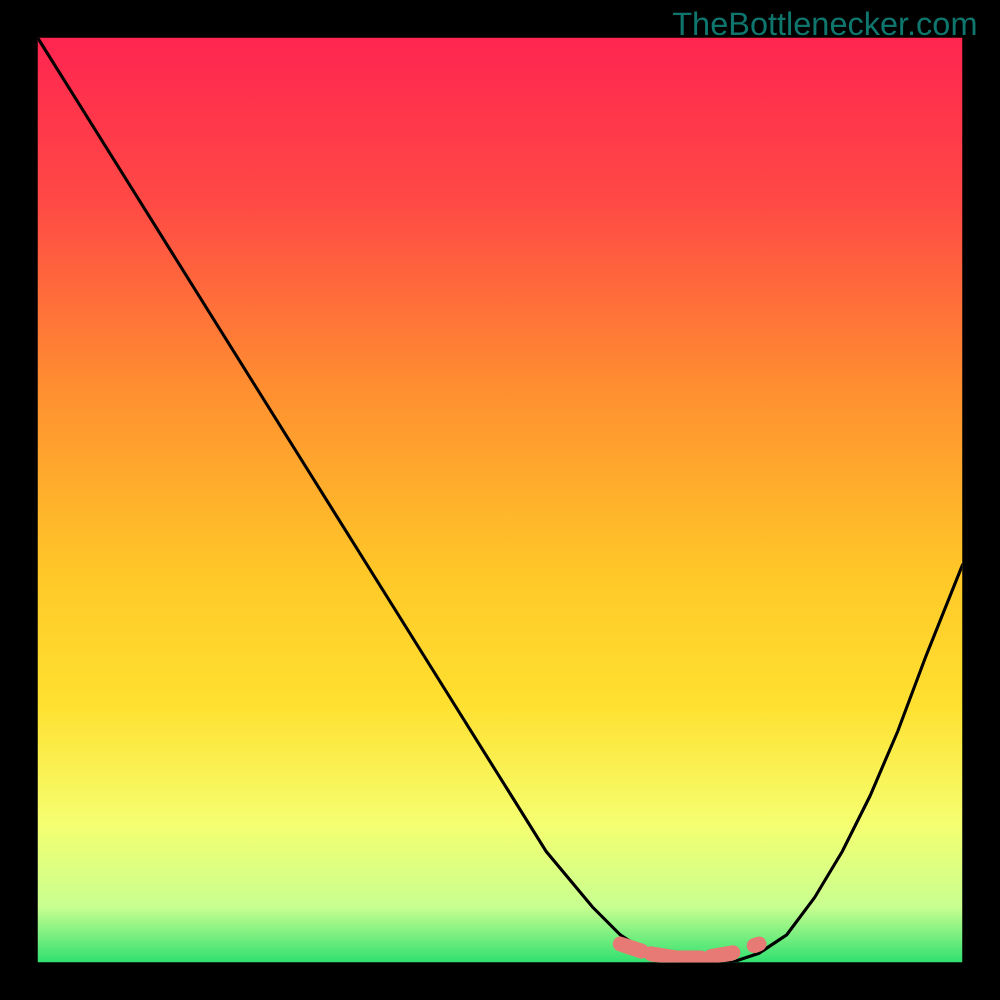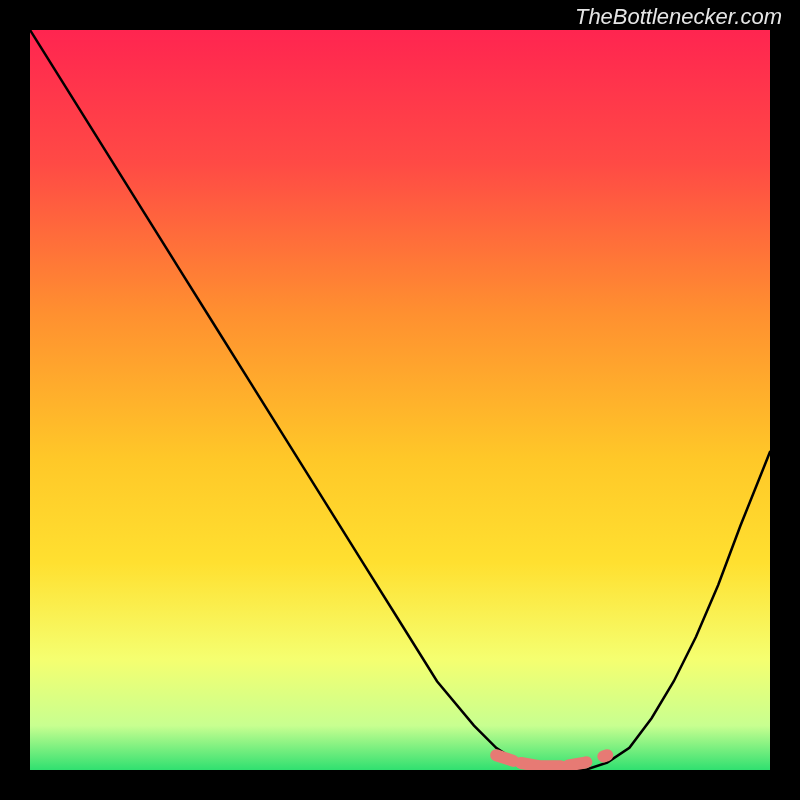--- a/index.html
+++ b/index.html
@@ -1,17 +1,17 @@
 <!DOCTYPE html>
 <html><head>
 <meta charset="utf-8">
 <style>
   * { margin: 0; padding: 0; box-sizing: border-box; }
   body { width: 800px; height: 800px; background: #000; position: relative; font-family: Arial, sans-serif; }
-  .watermark { position: absolute; top: 4px; right: 18px; color: #e5e5e5; font-size: 22px; font-weight: 500; z-index: 10; font-style: italic; }
+  .watermark { position: absolute; top: 4px; right: 18px; color: #0f766e; font-size: 26px; font-weight: 500; z-index: 10; }
   .plot-area { position: absolute; top: 30px; left: 30px; width: 740px; height: 740px; }
   .plot-area svg { width: 100%; height: 100%; display: block; }
 </style>
 </head>
 <body>
 
 <div class="watermark">TheBottlenecker.com</div>
 
 <div class="plot-area">
   <svg viewBox="0 0 740 740">

